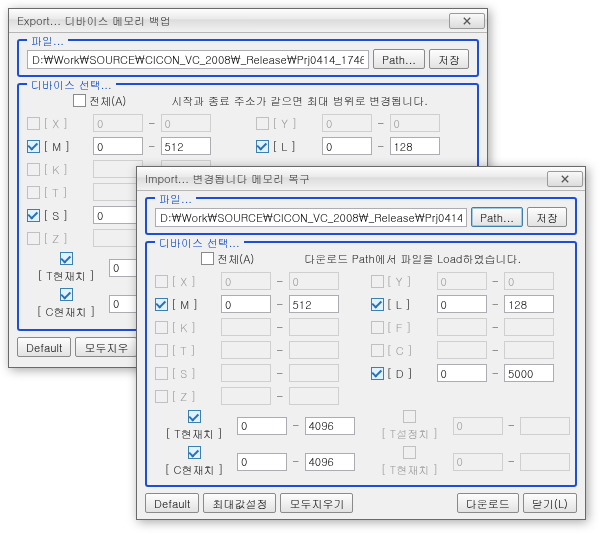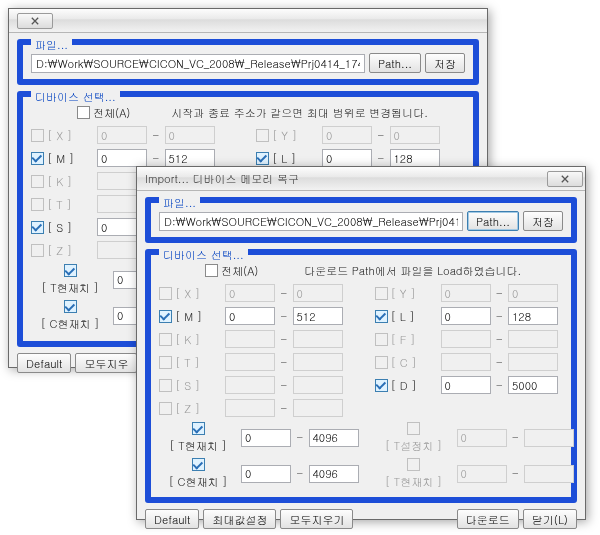--- a/index.html
+++ b/index.html
@@ -43,21 +43,21 @@
     border-radius: 2px;
     background: linear-gradient(to bottom, #f8f8f8, #dcdcdc);
     display: flex;
     align-items: center;
     justify-content: center;
     cursor: pointer;
   }
   .titlebar .close-btn svg { width: 8px; height: 8px; }
   .content { padding: 6px 8px 8px 8px; }
   .groupbox {
-    border: 6px solid #1d4ed8;
+    border: 2px solid #1d4ed8;
     border-radius: 3px;
     margin-bottom: 6px;
     padding: 8px 8px 6px 8px;
     position: relative;
     background: #f0f0f0;
   }
   .groupbox .legend {
     position: absolute;
     top: -8px;
     left: 8px;
@@ -141,20 +141,21 @@
   .num:disabled, .num.disabled { background:#f0f0f0; color:#9a9a9a; border-color:#cfcfcf;}
   .dash { padding: 0 2px; color:#555;}
   .btn-row { display:flex; gap:4px; margin-top:4px; align-items:center;}
   .btn-row .spacer { flex:1; }
 </style>
 </head>
 <body>
 
 <div class="window" style="left:8px; top:8px; width:480px; height:360px;">
   <div class="titlebar">
+    <span class="title-text">Export... 디바이스 메모리 백업</span>
     <span class="close-btn">
       <svg viewBox="0 0 10 10">
           <path d="M1 1 L9 9 M9 1 L1 9" stroke="#555" stroke-width="1.6"></path>
         </svg>
     </span>
   </div>
   <div class="content">
     <div class="groupbox">
       <div class="legend">파일...</div>
       <div class="path-row">
@@ -276,21 +277,21 @@
 
     <div class="btn-row">
       <button class="btn">Default</button>
       <button class="btn">모두지우</button>
     </div>
   </div>
 </div>
 
 <div class="window" style="left:136px; top:166px; width:450px; height:354px;">
   <div class="titlebar">
-    <span class="title-text">Import... 디바이스 메모리 복구</span>
+    <span class="title-text">Import... 변경됩니다 메모리 복구</span>
     <span class="close-btn">
       <svg viewBox="0 0 10 10">
           <path d="M1 1 L9 9 M9 1 L1 9" stroke="#555" stroke-width="1.6"></path>
         </svg>
     </span>
   </div>
   <div class="content">
     <div class="groupbox">
       <div class="legend">파일...</div>
       <div class="path-row">

